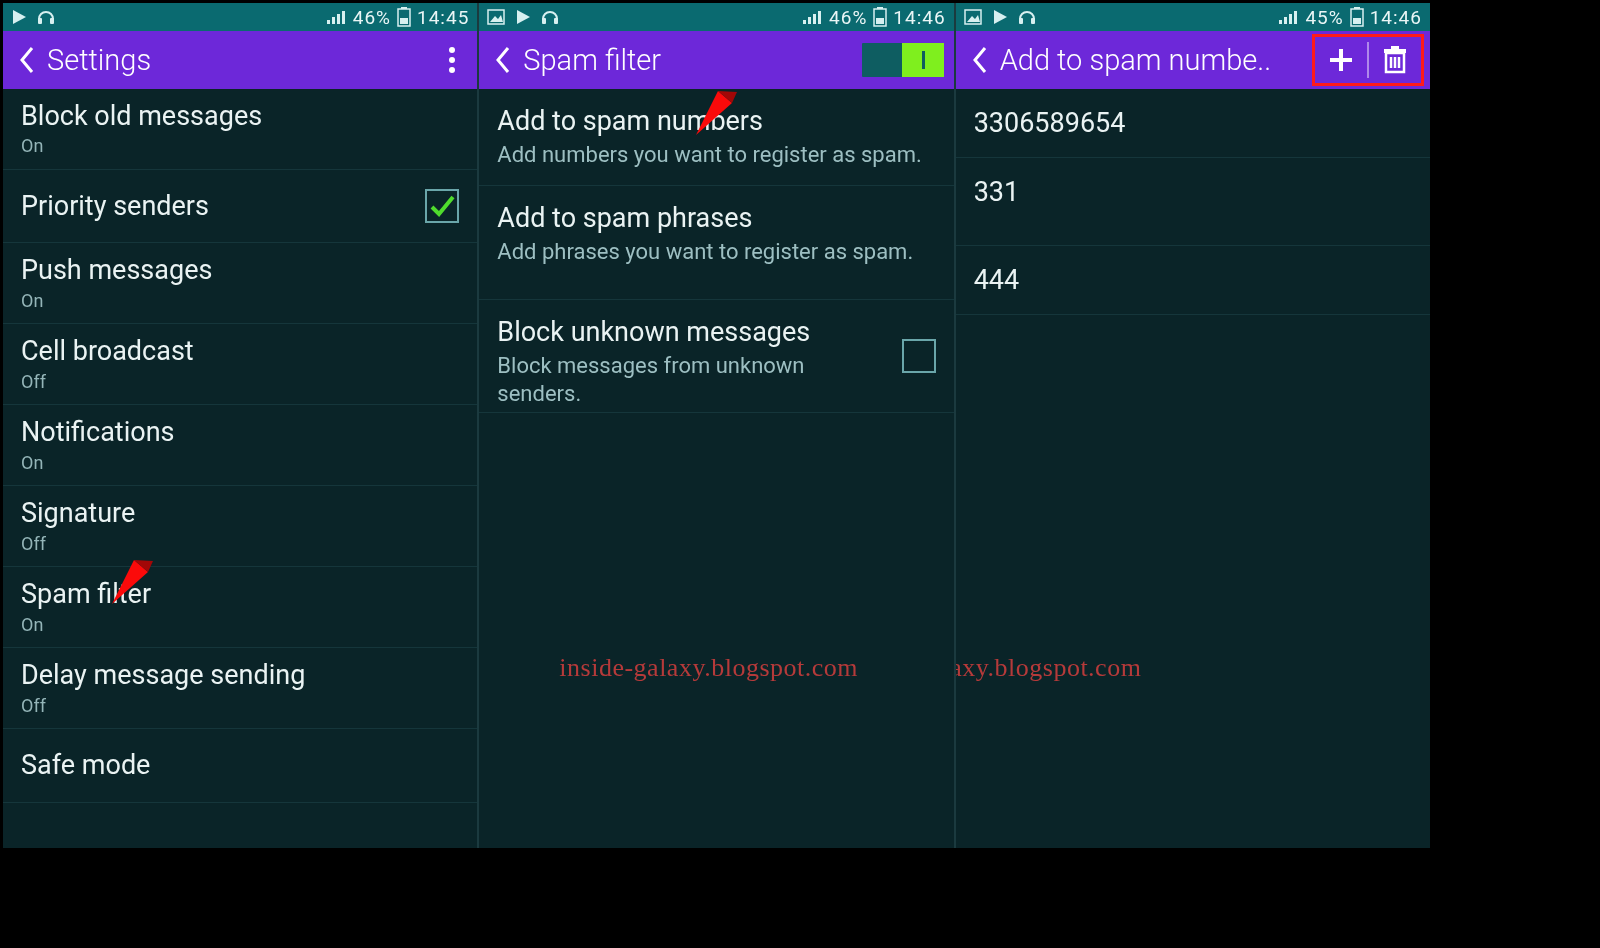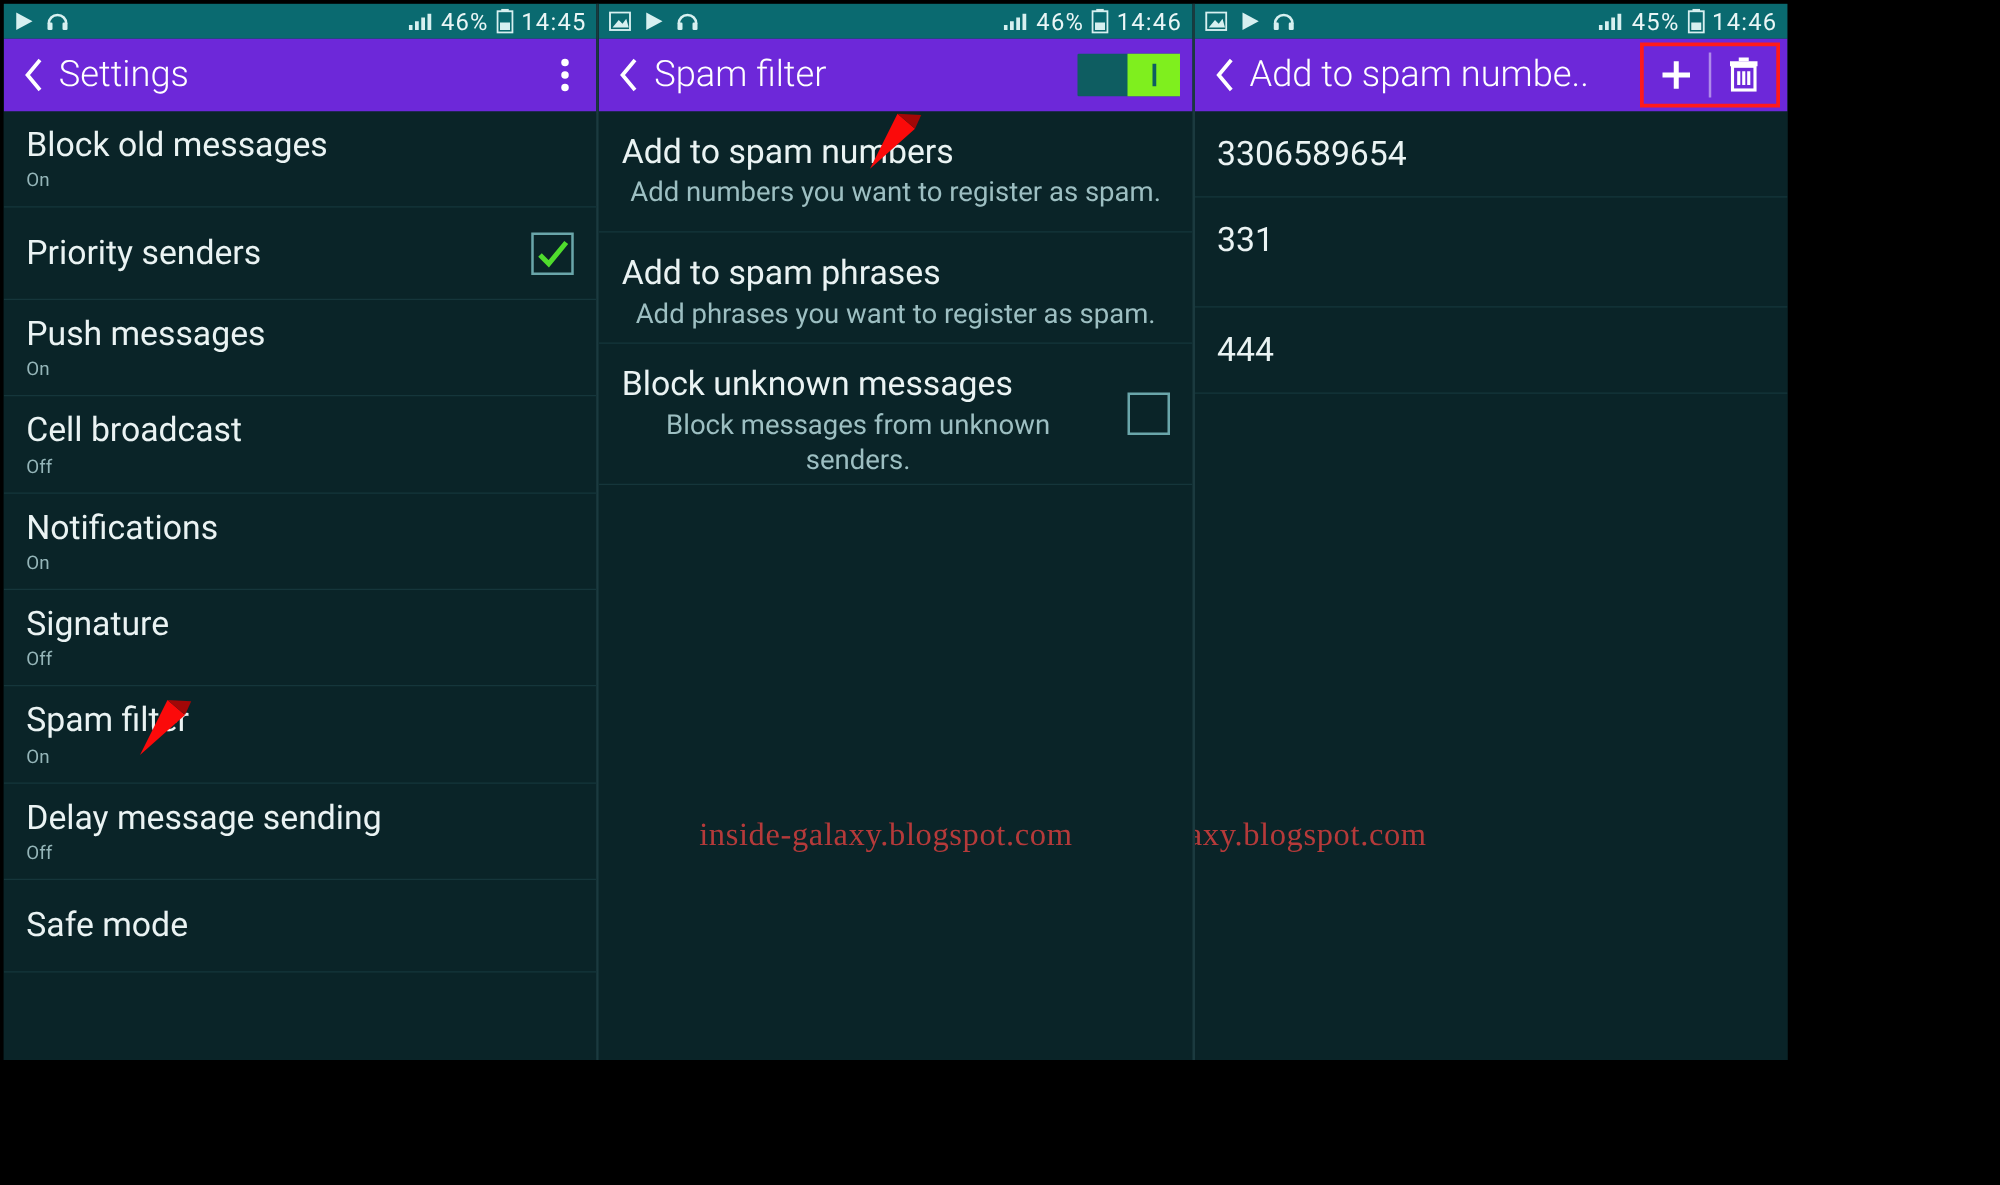--- a/index.html
+++ b/index.html
@@ -23,22 +23,22 @@
   .appbar .toggle { width:82px; height:34px; background:#0e5d61; position:relative; border-radius:1px; }
   .appbar .toggle.on::after { content:""; position:absolute; right:0; top:0; width:42px; height:34px; background:#7fef1e; }
   .appbar .toggle.on::before { content:""; position:absolute; right:19px; top:8px; width:3px; height:18px; background:#0e5d61; z-index:2; }
   .appbar .actbox { display:flex; align-items:center; border:3px solid #ff1a1a; padding:3px 4px; gap:4px; }
   .appbar .actbtn { width:44px; height:40px; display:flex; align-items:center; justify-content:center; }
   .appbar .actsep { width:2px; height:36px; background:rgba(255,255,255,0.45); }
 
   
   .row { padding:11px 18px 12px; border-bottom:1px solid #15363b; position:relative; }
   .row .t1 { font-size:27px; line-height:1.2; color:#eaf3f3; font-weight:400; }
-  .row .t2 { font-size:15px; line-height:1.2; color:#94b5b8; margin-top:3px; }
-  .row .t2b { font-size:22px; line-height:1.25; color:#9dbfc2; margin-top:4px;text-align:center; }
+  .row .t2 { font-size:18px; line-height:1.2; color:#94b5b8; margin-top:3px; }
+  .row .t2b { font-size:22px; line-height:1.25; color:#9dbfc2; margin-top:4px; }
   .row .chk { position:absolute; right:18px; top:50%; transform:translateY(-50%); width:34px; height:34px; border:2px solid #6aa6aa; display:flex; align-items:center; justify-content:center; }
   .row .chk.empty { background:#0a2428; }
 
   
   .arrow { position:absolute; width:0; height:0; z-index:30;}
   .arrow svg { position:absolute; }
 
   
   .wm { position:absolute; font-size:26px; color:#b53a3a; font-family:Georgia,serif; font-style:normal; letter-spacing:.5px; z-index:5; }
 
@@ -197,21 +197,21 @@
           </svg>
         </div>
       <div class="title">Spam filter</div>
       <div class="toggle on"></div>
     </div>
 
     <div class="row" style="padding-top:16px;padding-bottom:16px;">
       <div class="t1">Add to spam numbers</div>
       <div class="t2b">Add numbers you want to register as spam.</div>
     </div>
-    <div class="row" style="padding-top:16px;padding-bottom:8px;">
+    <div class="row" style="padding-top:16px;padding-bottom:33px;">
       <div class="t1">Add to spam phrases</div>
       <div class="t2b">Add phrases you want to register as spam.</div>
     </div>
     <div class="row" style="padding-top:16px;padding-bottom:5px;">
       <div class="t1" style="padding-right:60px;">Block unknown messages</div>
       <div class="t2b" style="padding-right:60px;">Block messages from unknown senders.</div>
       <div class="chk empty"></div>
     </div>
 
     <div class="wm" style="left:80px; top:650px;">inside-galaxy.blogspot.com</div>

